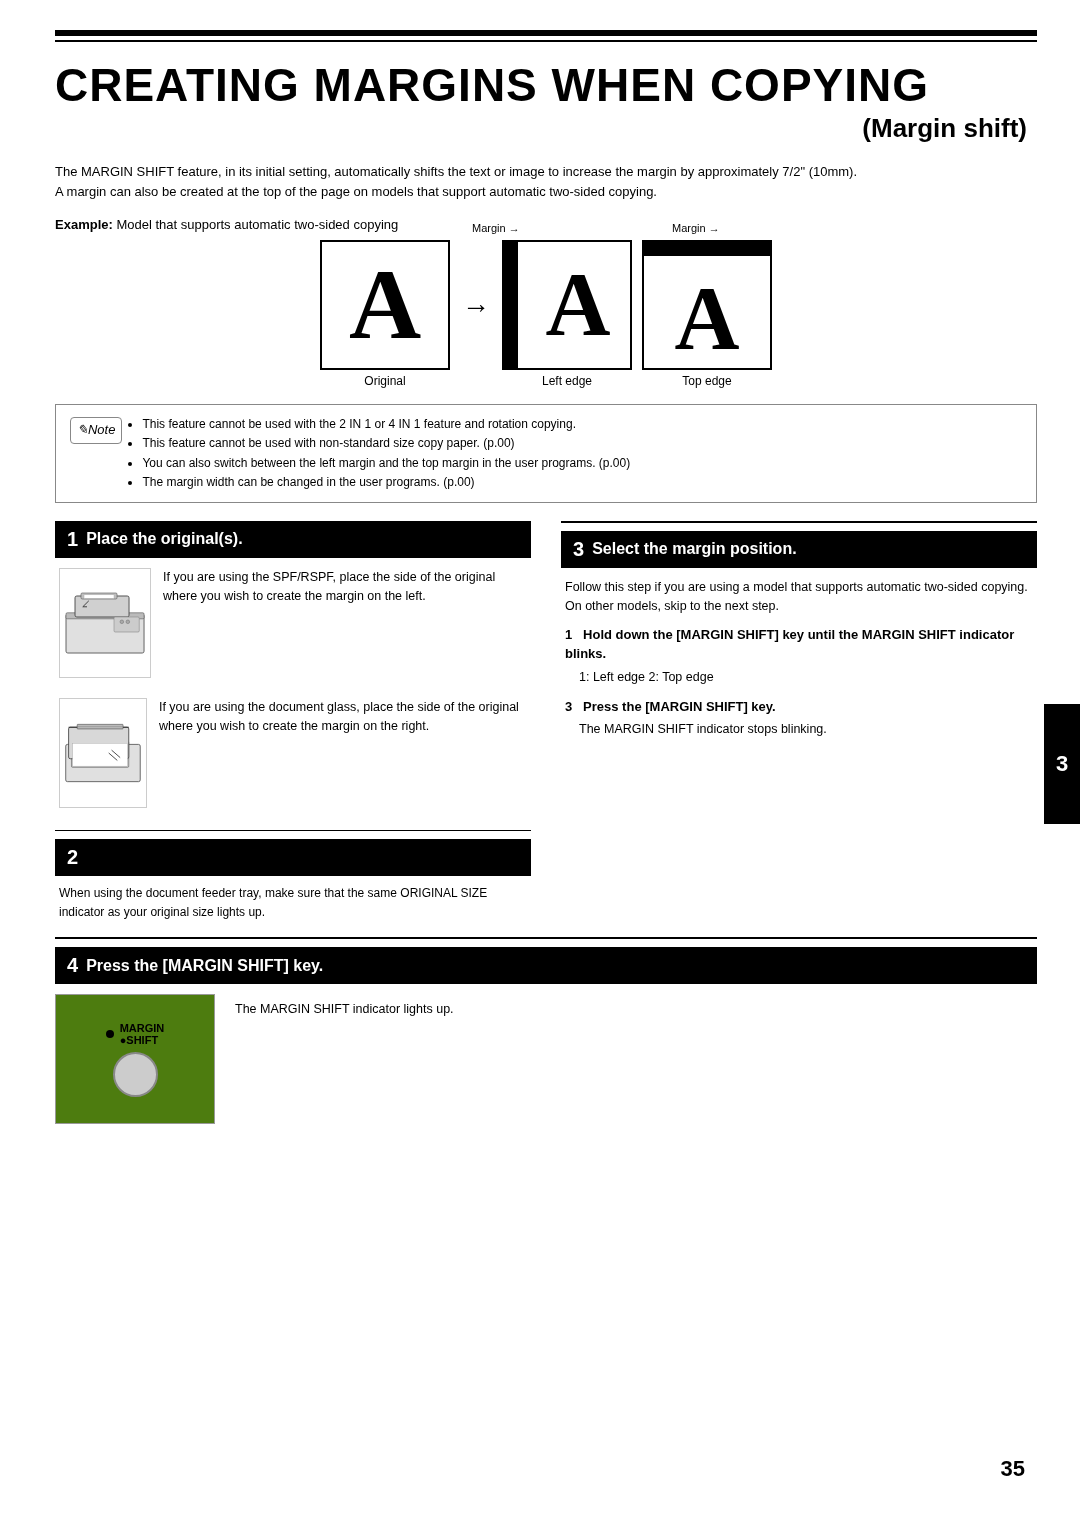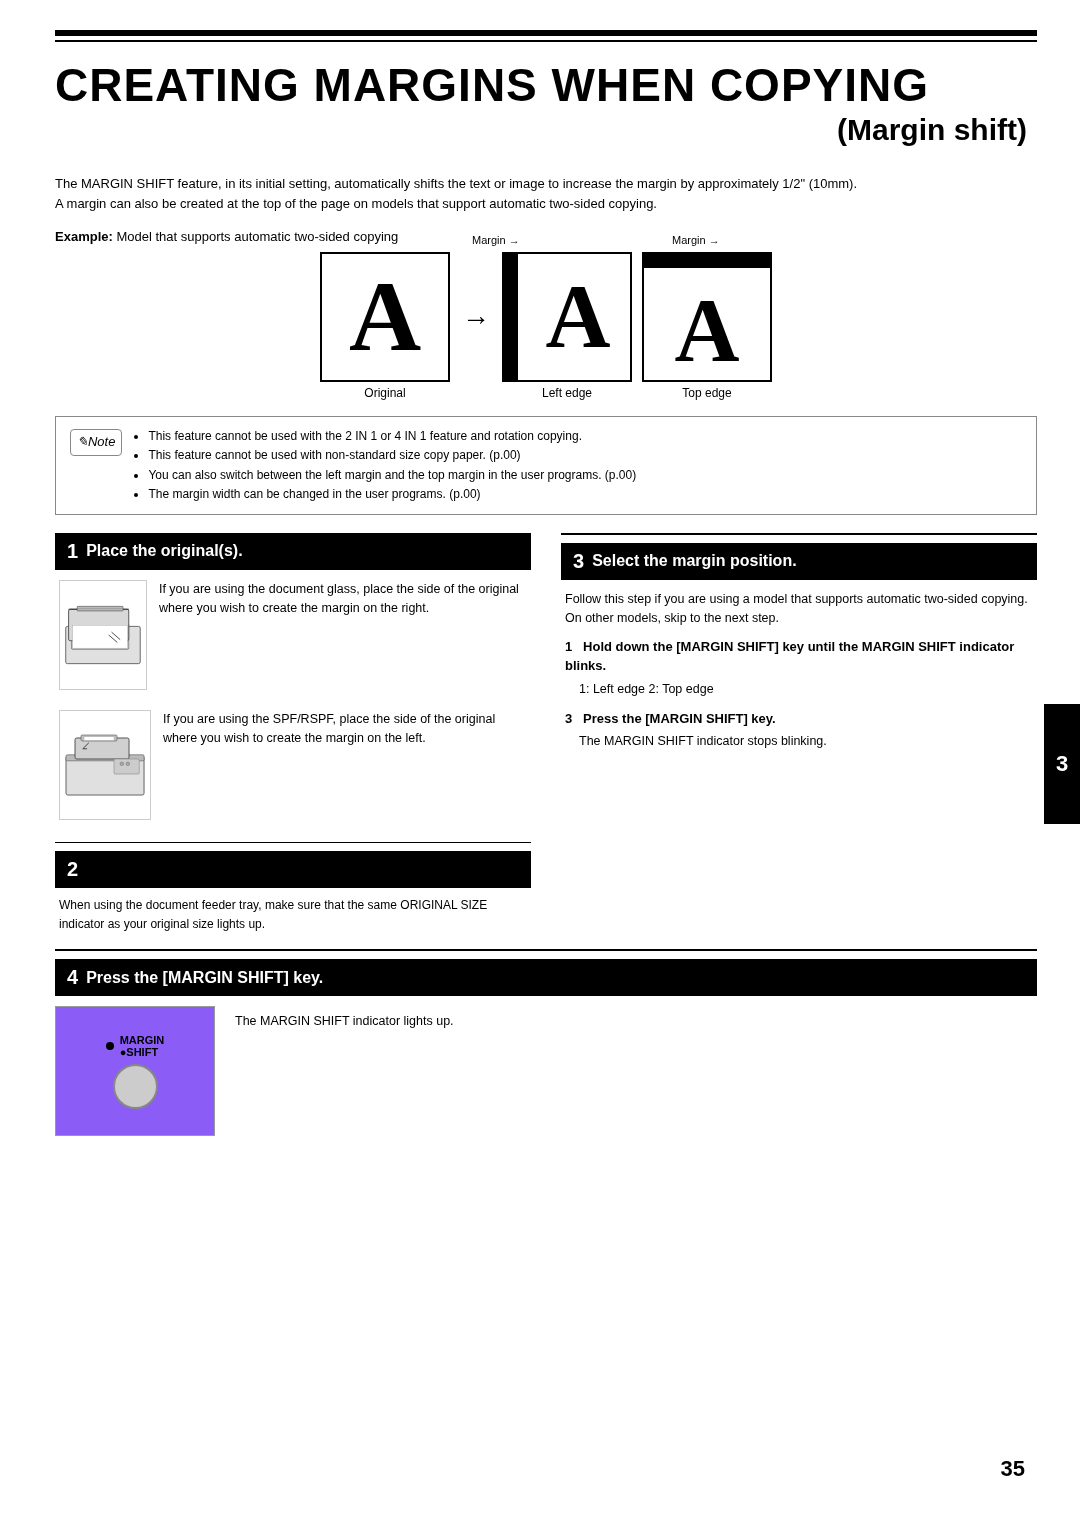--- a/index.html
+++ b/index.html
@@ -29,24 +29,24 @@
       margin-bottom: 18px;
     }
     .main-title {
       font-size: 46px;
       font-weight: 900;
       letter-spacing: 1px;
       line-height: 1.1;
       margin-bottom: 2px;
     }
     .sub-title {
-      font-size: 30px;
+      font-size: 26px;
       font-weight: bold;
       text-align: right;
-      margin-bottom: 27px;
+      margin-bottom: 18px;
       padding-right: 10px;
     }
     .intro-text {
       font-size: 13px;
       line-height: 1.6;
       margin-bottom: 14px;
     }
     .example-label {
       font-size: 13px;
       margin-bottom: 8px;
@@ -87,21 +87,21 @@
       margin: 0 2px;
       display: flex;
       align-items: center;
       padding-bottom: 20px;
     }
     .note-box {
       border: 1px solid #888;
       padding: 10px 14px 10px 14px;
       margin-bottom: 18px;
       display: flex;
-      gap: 10px;
+      gap: 4px;
       align-items: flex-start;
       font-size: 12px;
       line-height: 1.6;
     }
     .note-icon {
       font-size: 13px;
       white-space: nowrap;
       font-style: italic;
       border: 1px solid #888;
       padding: 2px 6px;
@@ -216,21 +216,21 @@
     }
     .margin-shift-button {
       width: 160px;
       height: 130px;
       border: 1px solid #999;
       display: flex;
       flex-direction: column;
       align-items: center;
       justify-content: center;
       gap: 6px;
-      background: #8b5cf6;
+      background: #4d7c0f;
     }
     .button-circle {
       width: 45px;
       height: 45px;
       border-radius: 50%;
       background: #ccc;
       border: 2px solid #888;
     }
     .led-dot {
       width: 8px;
@@ -271,21 +271,21 @@
 <body>
 
 <div class="page">
   <div class="top-border"></div>
   <div class="top-border-thin"></div>
 
   <div class="main-title">CREATING MARGINS WHEN COPYING</div>
   <div class="sub-title">(Margin shift)</div>
 
   <div class="intro-text">
-    <span>The MARGIN SHIFT feature, in its initial setting, automatically shifts the text or image to increase the margin by approximately 1/2" (10mm).</span><br>
+    <span>The MARGIN SHIFT feature, in its initial setting, automatically shifts the text or image to increase the margin by approximately 7/2" (10mm).</span><br>
     <span>A margin can also be created at the top of the page on models that support automatic two-sided copying.</span>
   </div>
 
   <div class="example-label">
     <strong>Example:</strong>
     <span>Model that supports automatic two-sided copying</span>
   </div>
 
   <div class="diagram-section">
 
@@ -345,57 +345,57 @@
         <span class="step-num">1</span>
         <span>Place the original(s).</span>
       </div>
       <div class="step-content">
 
         <div class="step-row">
           <div class="copier-image">
             <svg viewBox="0 0 150 110" class="copier-svg">
 
               <rect x="10" y="40" width="130" height="65" rx="3" fill="#e0e0e0" stroke="#555" stroke-width="1.5"></rect>
+              <rect x="10" y="38" width="130" height="10" rx="2" fill="#bbb" stroke="#555" stroke-width="1"></rect>
+
+              <rect x="25" y="10" width="90" height="35" rx="3" fill="#d0d0d0" stroke="#444" stroke-width="1.5"></rect>
+              <rect x="35" y="5" width="60" height="10" rx="2" fill="#c0c0c0" stroke="#555" stroke-width="1"></rect>
+
+              <rect x="40" y="8" width="50" height="6" fill="#fff" stroke="#aaa" stroke-width="0.8"></rect>
+
+              <rect x="90" y="45" width="42" height="25" rx="2" fill="#ccc" stroke="#888" stroke-width="1"></rect>
+              <circle cx="103" cy="53" r="3" fill="#aaa" stroke="#666" stroke-width="0.8"></circle>
+              <circle cx="113" cy="53" r="3" fill="#aaa" stroke="#666" stroke-width="0.8"></circle>
+
+              <line x1="48" y1="18" x2="38" y2="28" stroke="#333" stroke-width="1.5"></line>
+              <line x1="38" y1="28" x2="45" y2="28" stroke="#333" stroke-width="1.5"></line>
+            </svg>
+          </div>
+          <div>If you are using the SPF/RSPF, place the side of the original where you wish to create the margin on the left.</div>
+        </div>
+
+        <div class="step-row">
+          <div class="copier-image">
+            <svg viewBox="0 0 150 110" class="copier-svg">
+
+              <rect x="10" y="40" width="130" height="65" rx="3" fill="#e0e0e0" stroke="#555" stroke-width="1.5"></rect>
               <rect x="20" y="35" width="100" height="45" rx="2" fill="#c8c8c8" stroke="#555" stroke-width="1"></rect>
               <rect x="15" y="10" width="105" height="55" rx="3" fill="#d8d8d8" stroke="#444" stroke-width="1.5"></rect>
               <line x1="15" y1="10" x2="120" y2="10" stroke="#333" stroke-width="2"></line>
 
               <rect x="30" y="5" width="80" height="8" rx="1" fill="#bbb" stroke="#444" stroke-width="1"></rect>
               <line x1="30" y1="9" x2="110" y2="9" stroke="#888" stroke-width="1"></line>
 
               <rect x="22" y="38" width="96" height="40" fill="#fff" stroke="#aaa" stroke-width="0.8"></rect>
 
               <line x1="85" y1="55" x2="100" y2="68" stroke="#333" stroke-width="1.5" marker-end="url(#arr)"></line>
               <line x1="90" y1="50" x2="105" y2="63" stroke="#333" stroke-width="1.5"></line>
             </svg>
           </div>
           <div>If you are using the document glass, place the side of the original where you wish to create the margin on the right.</div>
-        </div>
-
-        <div class="step-row">
-          <div class="copier-image">
-            <svg viewBox="0 0 150 110" class="copier-svg">
-
-              <rect x="10" y="40" width="130" height="65" rx="3" fill="#e0e0e0" stroke="#555" stroke-width="1.5"></rect>
-              <rect x="10" y="38" width="130" height="10" rx="2" fill="#bbb" stroke="#555" stroke-width="1"></rect>
-
-              <rect x="25" y="10" width="90" height="35" rx="3" fill="#d0d0d0" stroke="#444" stroke-width="1.5"></rect>
-              <rect x="35" y="5" width="60" height="10" rx="2" fill="#c0c0c0" stroke="#555" stroke-width="1"></rect>
-
-              <rect x="40" y="8" width="50" height="6" fill="#fff" stroke="#aaa" stroke-width="0.8"></rect>
-
-              <rect x="90" y="45" width="42" height="25" rx="2" fill="#ccc" stroke="#888" stroke-width="1"></rect>
-              <circle cx="103" cy="53" r="3" fill="#aaa" stroke="#666" stroke-width="0.8"></circle>
-              <circle cx="113" cy="53" r="3" fill="#aaa" stroke="#666" stroke-width="0.8"></circle>
-
-              <line x1="48" y1="18" x2="38" y2="28" stroke="#333" stroke-width="1.5"></line>
-              <line x1="38" y1="28" x2="45" y2="28" stroke="#333" stroke-width="1.5"></line>
-            </svg>
-          </div>
-          <div>If you are using the SPF/RSPF, place the side of the original where you wish to create the margin on the left.</div>
         </div>
       </div>
 
       <div style="border-top: 1.5px solid #000; margin-top: 12px; padding-top: 8px;">
         <div class="step2-header">
           <span class="step-num">2</span>
         </div>
         <div class="step2-body">When using the document feeder tray, make sure that the same ORIGINAL SIZE indicator as your original size lights up.</div>
       </div>
     </div>

